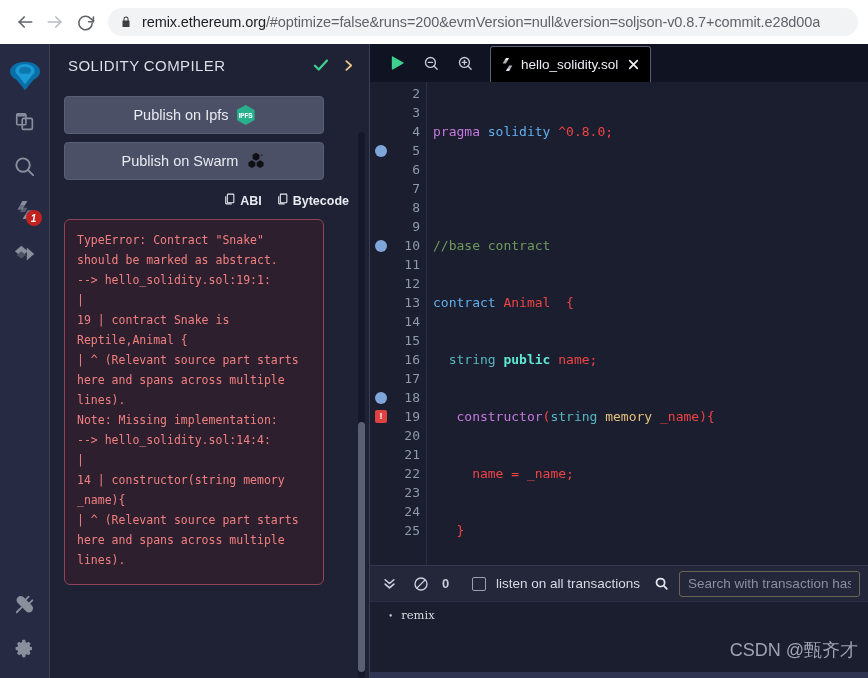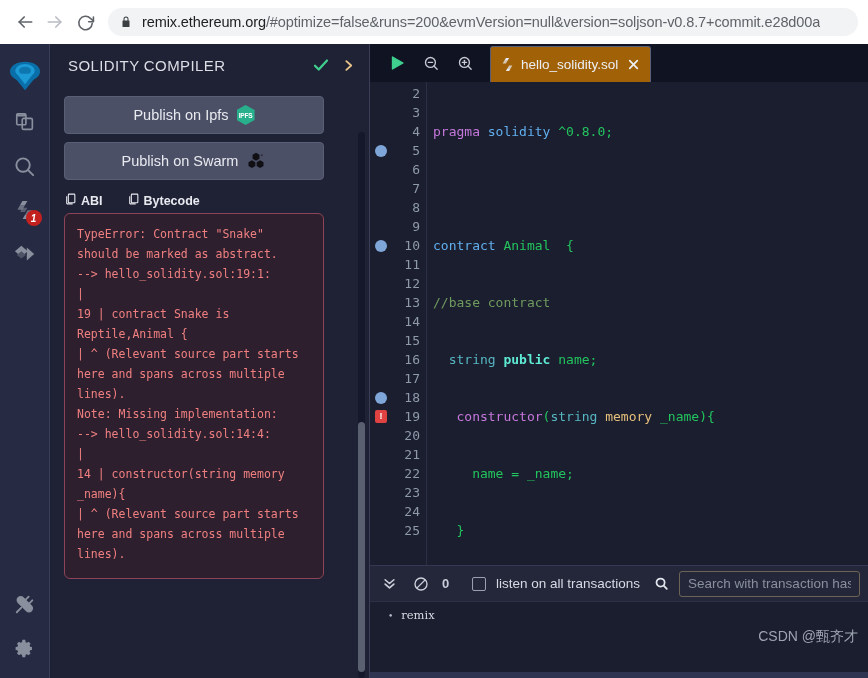--- a/index.html
+++ b/index.html
@@ -128,24 +128,24 @@
     background: #27b08b;
     color: #fff;
     font-size: 6.5px; font-weight: bold;
     display: flex; align-items: center; justify-content: center;
     clip-path: polygon(50% 0%, 100% 25%, 100% 75%, 50% 100%, 0% 75%, 0% 25%);
     letter-spacing: -0.2px;
   }
   .swarm-icon { display:flex; }
 
   .code-links {
-    display: flex; 
-    gap: 24px;
+    display: flex; justify-content: flex-end;
+    gap: 14px;
     padding: 4px 6px 0 0;
-    margin-bottom: 4px;
+    margin-bottom: 10px;
   }
   .code-link {
     display: flex; align-items: center; gap: 4px;
     color: #e8eaf0; font-size: 12.5px; font-weight: bold;
   }
 
   .err-box {
     width: 260px;
     border: 1px solid #8d4458;
     border-radius: 6px;
@@ -198,21 +198,21 @@
   }
   .tb-icon.run { color: #3fcf8e; }
   .tb-home {
     display: flex; align-items: center; gap: 6px;
     padding: 0 12px; height: 38px;
     color: #dfe2ea; font-size: 14px;
   }
   .file-tab {
     margin-left: 8px;
     height: 36px;
-    background: #a16207;
+    background: #000000;
     border: 1px solid #585d78;
     border-bottom: none;
     border-radius: 3px 3px 0 0;
     display: flex; align-items: center; gap: 7px;
     padding: 0 10px;
     color: #eceef5;
     font-size: 13.5px;
     align-self: flex-end;
   }
   .sol-logo { display:flex; color: #e7e9f0; }
@@ -262,21 +262,21 @@
     border-left: 1px solid #2b2f45;
     overflow: hidden;
   }
   .code-area .ln { height: 19px; }
   .k   { color: #61afef; }   
   .kw2 { color: #c678dd; }   
   .typ { color: #56b6c2; }   
   .vis { color: #5eead4; font-weight: bold; }   
   .mem { color: #e5c07b; }   
   .cmt { color: #6f9a5f; }   
-  .pln { color: #22c55e; }
+  .pln { color: #ef4444; }
 
   
   .terminal {
     height: 113px;
     flex: none;
     background: #1b1e2e;
     border-top: 1px solid #343852;
     display: flex; flex-direction: column;
     position: relative;
   }
@@ -318,23 +318,23 @@
     color: #d8dbe4;
     font-size: 11.5px;
     position: relative;
     overflow: hidden;
   }
   .term-line { display: flex; gap: 8px; align-items: baseline; }
   .term-bullet { color: #b9bdca; font-size: 9px; margin-left: 8px; }
   .term-hint { margin-top: 12px; margin-left: 26px; letter-spacing: 0.2px; }
   .watermark {
     position: absolute;
-    right: 10px; bottom: 32px;
+    right: 10px; bottom: 16px;
     color: #9ea3b2;
-    font-size: 14px;
+    font-size: 18px;
     font-family: "Liberation Sans", sans-serif;
   }
   .term-footer {
     position: absolute; left: 0; bottom: 0;
     width: 100%; height: 6px;
     background: #2f3550;
   }
 </style>
 </head>
 <body>
@@ -620,22 +620,22 @@
         <div>21</div>
         <div>22</div>
         <div>23</div>
         <div>24</div>
         <div>25</div>
       </div>
 
       <div class="code-area">
         <div class="ln"><span class="kw2">pragma</span> <span class="k">solidity</span> <span class="pln">^0.8.0;</span></div>
         <div class="ln"></div>
+        <div class="ln"><span class="cmt">//base contract</span></div>
         <div class="ln"><span class="k">contract</span> <span class="pln">Animal  {</span></div>
-        <div class="ln"><span class="cmt">//base contract</span></div>
         <div class="ln"><span class="pln">  </span><span class="typ">string</span> <span class="vis">public</span> <span class="pln">name;</span></div>
         <div class="ln"><span class="pln">   </span><span class="kw2">constructor</span><span class="pln">(</span><span class="typ">string</span> <span class="mem">memory</span> <span class="pln">_name){</span></div>
         <div class="ln"><span class="pln">     name = _name;</span></div>
         <div class="ln"><span class="pln">   }</span></div>
         
         
         
         
         
         

